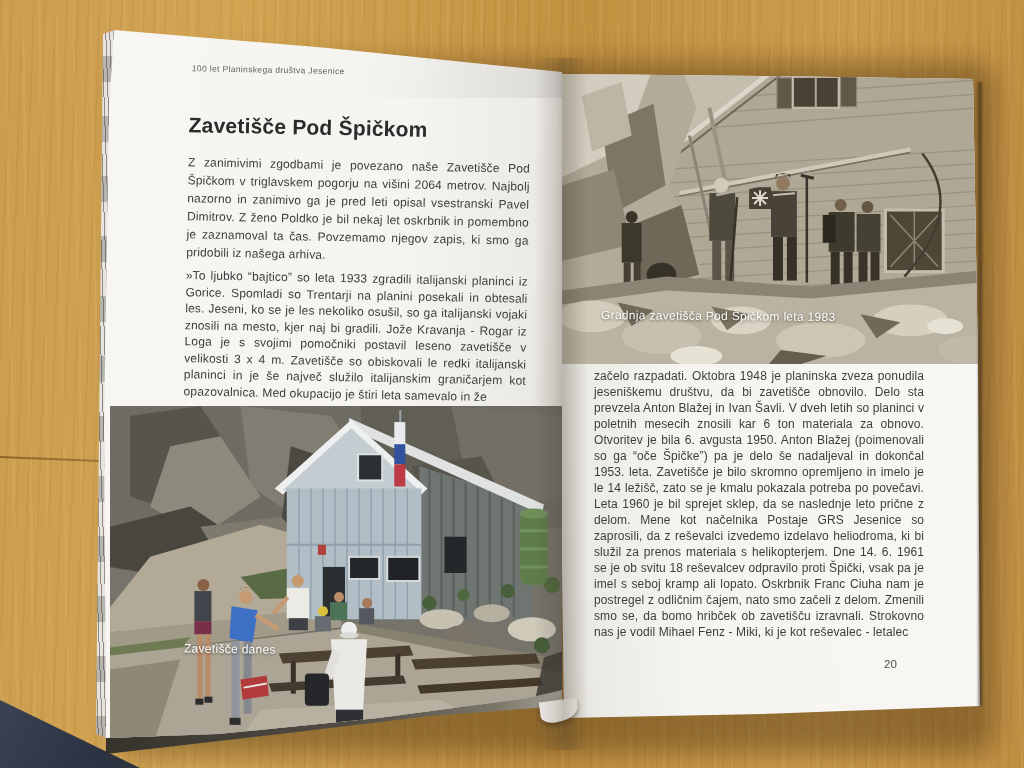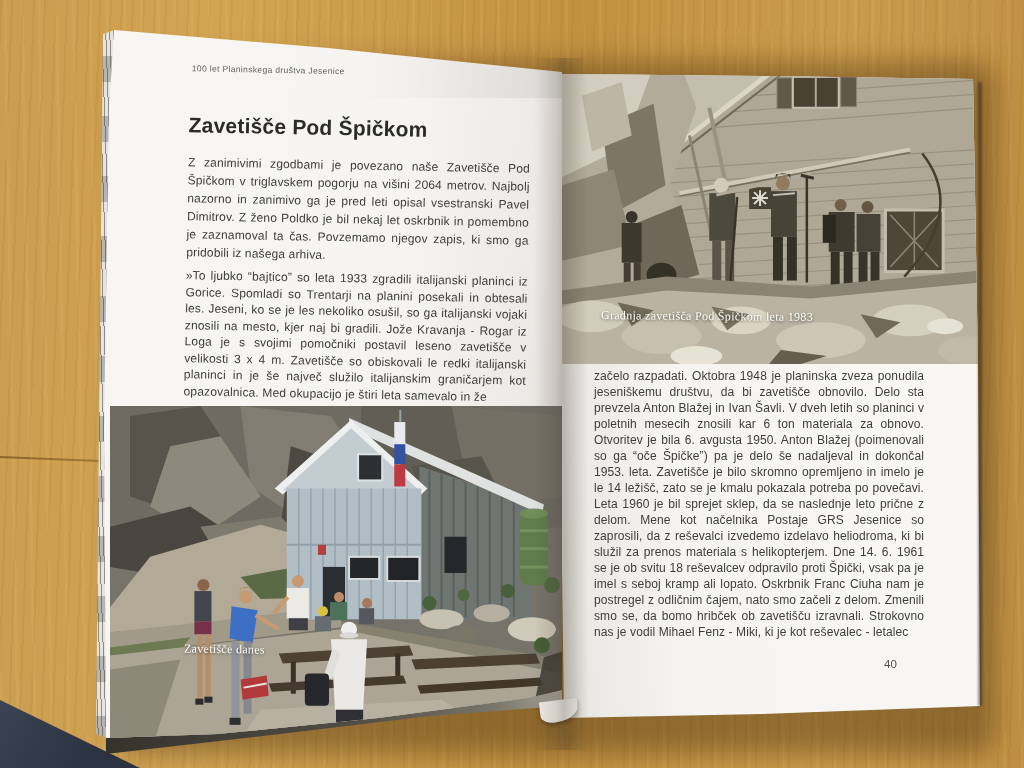--- a/index.html
+++ b/index.html
@@ -56,21 +56,21 @@
   .lp-rot{position:absolute;left:0;top:0;width:100%;height:100%;
     transform:rotate(1.1deg);transform-origin:30px 30px;}
   .lp-header{position:absolute;left:94px;top:34px;font-size:8.5px;color:#5f5f5f;
     letter-spacing:.35px;}
   .lp-title{position:absolute;left:92px;top:84px;font-size:21px;font-weight:700;
     color:#2b2b2b;letter-spacing:.2px;}
   .lp-para{position:absolute;left:92px;width:342px;font-size:12px;color:#3d3d3d;
     text-align:justify;letter-spacing:.15px;}
   .lp-para1{top:124px;line-height:18px;}
   .lp-para2{top:238px;line-height:16.5px;}
-  .photo-frame{position:absolute;overflow:hidden;font-family:Liberation Serif, serif;}
+  .photo-frame{position:absolute;overflow:hidden;}
   .photo-left{left:12px;top:378px;width:452px;height:348px;}
   .photo-left svg,.photo-right svg{display:block;width:100%;height:100%;}
   .caption{position:absolute;color:#fdfdfb;font-size:12px;font-weight:500;
     letter-spacing:.3px;text-shadow:0 1px 3px rgba(0,0,0,.55);}
   .caption-left{left:74px;top:236px;transform:rotate(.8deg);}
 
   
   .photo-right{left:0;top:0;width:418px;height:298px;}
   .caption-right{left:39px;top:243px;transform:rotate(.5deg);}
   .rp-body{position:absolute;left:32px;top:302px;width:330px;font-size:12px;
@@ -302,20 +302,20 @@
         <polygon points="300,250 340,258 316,274" fill="#6b6558"></polygon>
         <polygon points="220,286 266,292 240,300 208,300" fill="#5f594d"></polygon>
         <ellipse cx="135" cy="292" rx="26" ry="10" fill="#efece3"></ellipse>
         <ellipse cx="385" cy="262" rx="18" ry="8" fill="#efece3"></ellipse>
         <rect width="420" height="300" fill="#a08955" opacity="0.10"></rect>
       </svg>
       <div class="caption caption-right">Gradnja zavetišča Pod Špičkom leta 1983</div>
     </div>
 
     <div class="rp-body">začelo razpadati. Oktobra 1948 je planinska zveza ponudila jeseniškemu društvu, da bi zavetišče obnovilo. Delo sta prevzela Anton Blažej in Ivan Šavli. V dveh letih so planinci v poletnih mesecih znosili kar 6 ton materiala za obnovo. Otvoritev je bila 6. avgusta 1950. Anton Blažej (poimenovali so ga “oče Špičke”) pa je delo še nadaljeval in dokončal 1953. leta. Zavetišče je bilo skromno opremljeno in imelo je le 14 ležišč, zato se je kmalu pokazala potreba po povečavi. Leta 1960 je bil sprejet sklep, da se naslednje leto prične z delom. Mene kot načelnika Postaje GRS Jesenice so zaprosili, da z reševalci izvedemo izdelavo heliodroma, ki bi služil za prenos materiala s helikopterjem. Dne 14. 6. 1961 se je ob svitu 18 reševalcev odpravilo proti Špički, vsak pa je imel s seboj kramp ali lopato. Oskrbnik Franc Ciuha nam je postregel z odličnim čajem, nato smo začeli z delom. Zmenili smo se, da bomo hribček ob zavetišču izravnali. Strokovno nas je vodil Mihael Fenz - Miki, ki je kot reševalec - letalec</div>
-    <div class="rp-pagenum">40</div>
+    <div class="rp-pagenum">20</div>
   </div>
 
   <div class="gutter-curl"></div>
   <div class="gutter-shade"></div>
   <div class="right-edge-shadow"></div>
 
 </div>
 
 </body></html>

